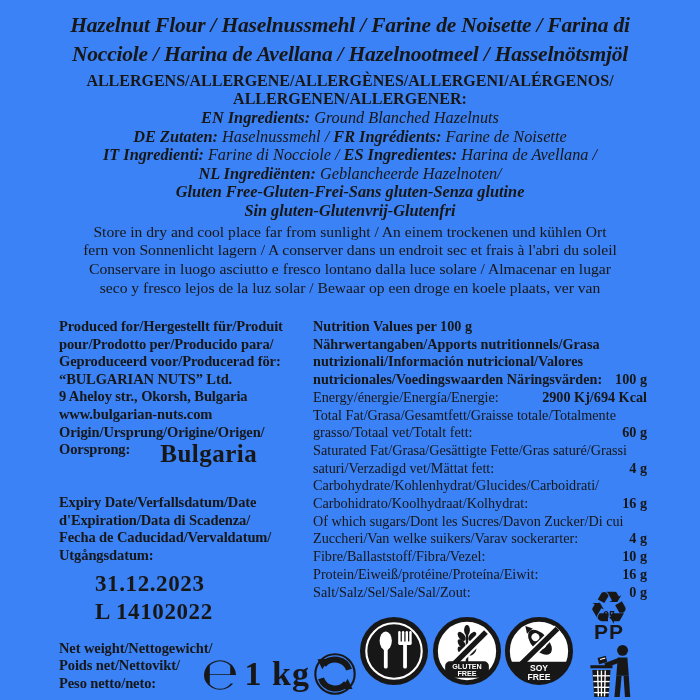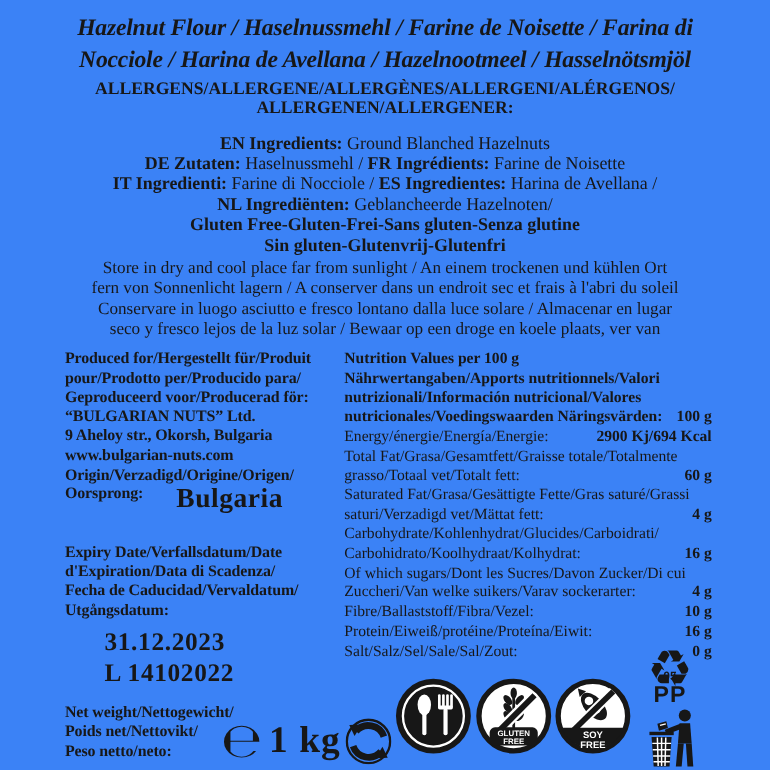--- a/index.html
+++ b/index.html
@@ -2,21 +2,21 @@
 <html><head>
 <meta charset="utf-8">
 <style>
   html,body{margin:0;padding:0;background:#fff;}
   .page{position:relative;width:700px;height:700px;background:#3b82f6;color:#171717;overflow:hidden;
         font-family:"Liberation Serif",serif;}
   
   .top{position:absolute;top:11px;left:28px;right:28px;text-align:center;}
   .title{font-style:italic;font-weight:700;font-size:21.5px;line-height:29px;letter-spacing:-0.2px;}
   .allerg{font-weight:700;font-size:16px;line-height:18px;margin-top:3px;letter-spacing:0;}
-  .ingr{font-size:16.3px;line-height:18.6px;margin-top:13px;}
+  .ingr{font-size:16.3px;line-height:18.6px;margin-top:1px;font-style:italic;}
   .ingr .b{font-weight:700;}
   .gfline{font-weight:700;font-size:16.3px;line-height:18.6px;}
   .storage{font-size:15.6px;line-height:18.8px;margin-top:2px;}
   
   .leftcol{position:absolute;left:59px;top:318px;width:256px;font-weight:700;
            font-size:14.5px;line-height:17.6px;letter-spacing:-0.1px;white-space:nowrap;}
   .origin-row{display:flex;align-items:flex-start;}
   .origin-big{font-size:25px;line-height:25px;margin-left:30px;letter-spacing:.5px;}
   .expiry{margin-top:28px;}
   .bigdate{font-size:23px;line-height:26px;margin:6px 0 0 36px;letter-spacing:.6px;}
@@ -75,21 +75,21 @@
   </div>
 
   <div class="leftcol">
     <div>
       <div>Produced for/Hergestellt für/Produit</div>
       <div>pour/Prodotto per/Producido para/</div>
       <div>Geproduceerd voor/Producerad för:</div>
       <div>“BULGARIAN NUTS” Ltd.</div>
       <div>9 Aheloy str., Okorsh, Bulgaria</div>
       <div>www.bulgarian-nuts.com</div>
-      <div>Origin/Verzadigd/Origine/Origen/</div>
+      <div>Origin/Ursprung/Origine/Origen/</div>
       <div class="origin-row">
         <span>Oorsprong:</span>
         <span class="origin-big">Bulgaria</span>
       </div>
     </div>
     <div class="expiry">
       <div>Expiry Date/Verfallsdatum/Date</div>
       <div>d'Expiration/Data di Scadenza/</div>
       <div>Fecha de Caducidad/Vervaldatum/</div>
       <div>Utgångsdatum:</div>
@@ -113,21 +113,21 @@
       </div>
     </div>
   </div>
 
   <div class="rightcol">
       <div class="nrow hdr">
         <span class="nlab">Nutrition Values per 100 g</span>
         <span class="nval"></span>
       </div>
       <div class="nrow hdr">
-        <span class="nlab">Nährwertangaben/Apports nutritionnels/Valori</span>
+        <span class="nlab">Nährwertangaben/Apports nutritionnels/Grasa</span>
         <span class="nval"></span>
       </div>
       <div class="nrow hdr">
         <span class="nlab">nutrizionali/Información nutricional/Valores</span>
         <span class="nval"></span>
       </div>
       <div class="nrow hdr">
         <span class="nlab">nutricionales/Voedingswaarden Näringsvärden:</span>
         <span class="nval">100 g</span>
       </div>

